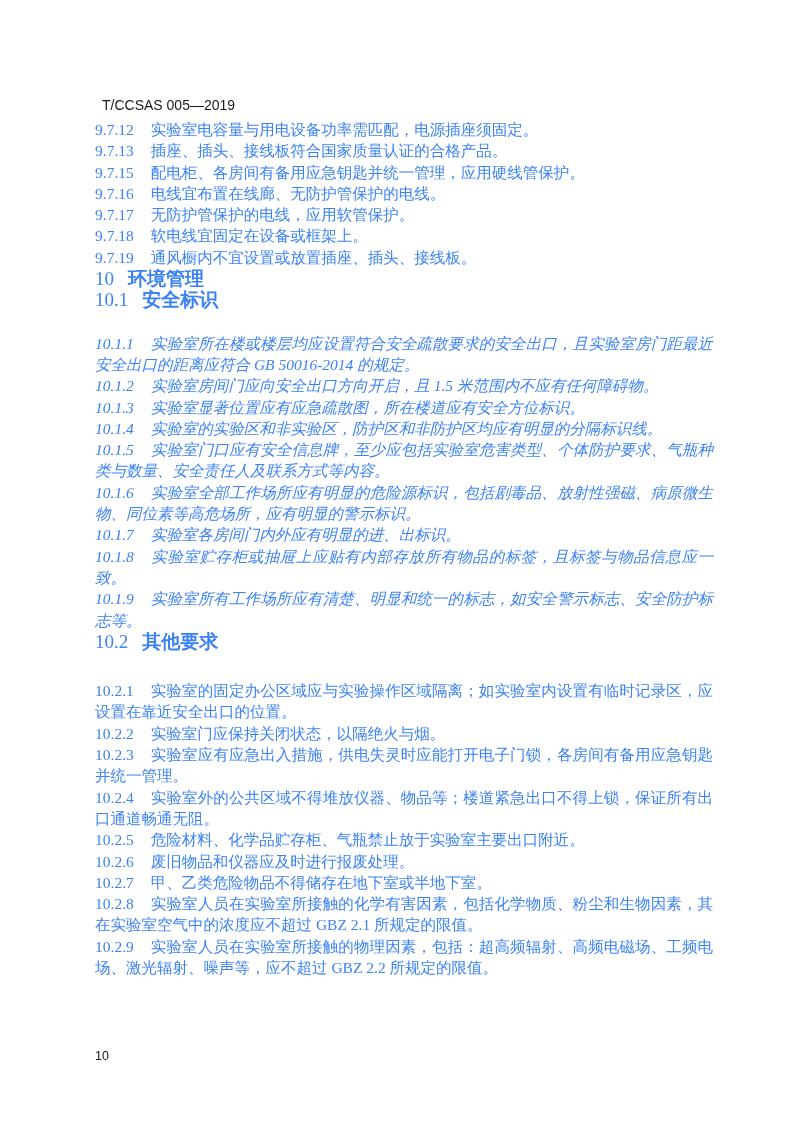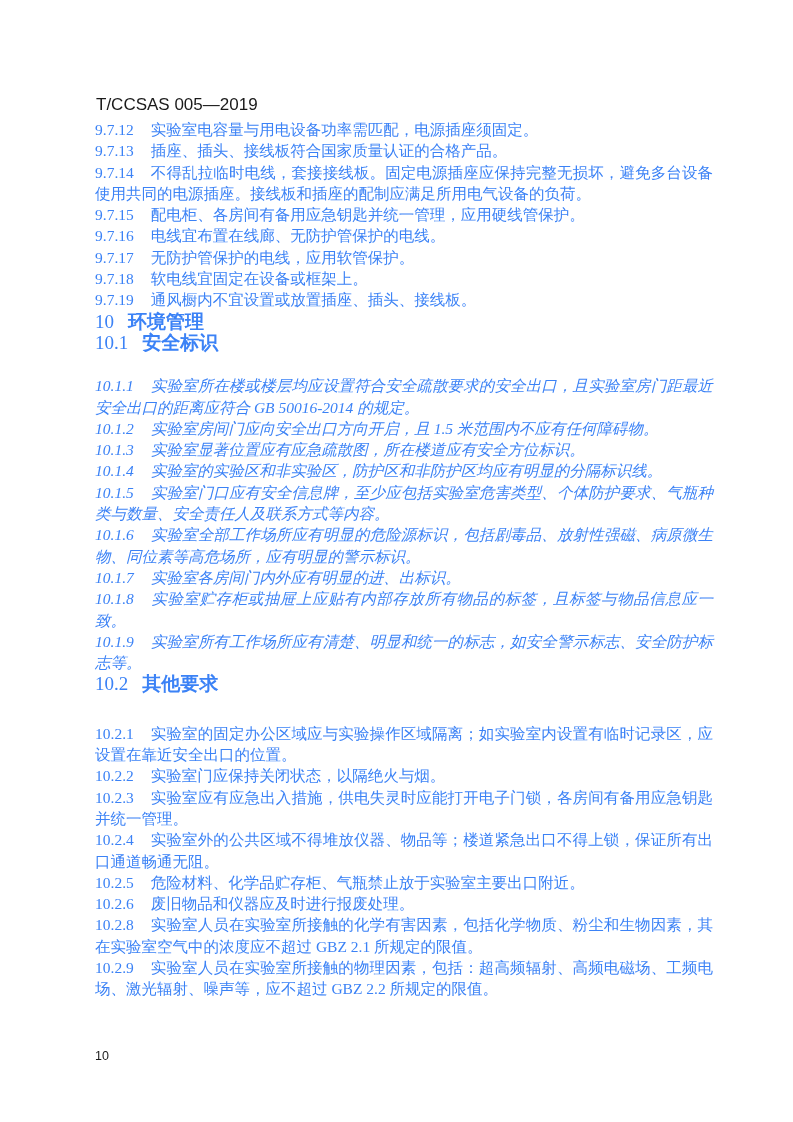--- a/index.html
+++ b/index.html
@@ -4,23 +4,23 @@
 <style>
   html,body{margin:0;padding:0;background:#ffffff;}
   .page{
     position:relative;
     width:793px;height:1122px;
     background:#ffffff;
     overflow:hidden;
     color:#000000;
   }
   .running-header{
-    position:absolute;left:96px;top:97px;
+    position:absolute;left:102px;top:97px;
     font-family:"Liberation Sans","DejaVu Sans",sans-serif;
-    font-size:17px;line-height:16px;color:#1a1a1a;
+    font-size:14px;line-height:16px;color:#1a1a1a;
   }
   .content{
     position:absolute;left:95px;top:119px;width:618px;
     font-family:"Liberation Serif","DejaVu Serif",serif;
     font-size:15.5px;line-height:21.3px;color:#3b82f6;
   }
   p.clause{
     margin:0;
     text-align:justify;
     text-justify:inter-ideograph;
@@ -52,21 +52,20 @@
 <body>
 
 <div class="page">
 
   <div class="running-header">T/CCSAS 005—2019</div>
 
   <div class="content">
 
     <p class="clause"><span class="cnum">9.7.12</span><span>实验室电容量与用电设备功率需匹配，电源插座须固定。</span></p>
     <p class="clause"><span class="cnum">9.7.13</span><span>插座、插头、接线板符合国家质量认证的合格产品。</span></p>
-    <p class="clause"><span class="cnum">9.7.14</span><span>不得乱拉临时电线，套接接线板。固定电源插座应保持完整无损坏，避免多台设备使用共同的电源插座。接线板和插座的配制应满足所用电气设备的负荷。</span></p>
     <p class="clause"><span class="cnum">9.7.15</span><span>配电柜、各房间有备用应急钥匙并统一管理，应用硬线管保护。</span></p>
     <p class="clause"><span class="cnum">9.7.16</span><span>电线宜布置在线廊、无防护管保护的电线。</span></p>
     <p class="clause"><span class="cnum">9.7.17</span><span>无防护管保护的电线，应用软管保护。</span></p>
     <p class="clause"><span class="cnum">9.7.18</span><span>软电线宜固定在设备或框架上。</span></p>
     <p class="clause"><span class="cnum">9.7.19</span><span>通风橱内不宜设置或放置插座、插头、接线板。</span></p>
 
     <p class="heading h10"><span class="hnum">10</span><span>环境管理</span></p>
 
     <p class="heading h101"><span class="hnum">10.1</span><span>安全标识</span></p>
 
@@ -84,20 +83,21 @@
 
     <p class="heading h102"><span class="hnum">10.2</span><span>其他要求</span></p>
 
     <div class="group102">
       <p class="clause"><span class="cnum">10.2.1</span><span>实验室的固定办公区域应与实验操作区域隔离；如实验室内设置有临时记录区，应设置在靠近安全出口的位置。</span></p>
       <p class="clause"><span class="cnum">10.2.2</span><span>实验室门应保持关闭状态，以隔绝火与烟。</span></p>
       <p class="clause"><span class="cnum">10.2.3</span><span>实验室应有应急出入措施，供电失灵时应能打开电子门锁，各房间有备用应急钥匙并统一管理。</span></p>
       <p class="clause"><span class="cnum">10.2.4</span><span>实验室外的公共区域不得堆放仪器、物品等；楼道紧急出口不得上锁，保证所有出口通道畅通无阻。</span></p>
       <p class="clause"><span class="cnum">10.2.5</span><span>危险材料、化学品贮存柜、气瓶禁止放于实验室主要出口附近。</span></p>
       <p class="clause"><span class="cnum">10.2.6</span><span>废旧物品和仪器应及时进行报废处理。</span></p>
+      <p class="clause"><span class="cnum">10.2.7</span><span>甲、乙类危险物品不得储存在地下室或半地下室。</span></p>
       <p class="clause"><span class="cnum">10.2.8</span><span>实验室人员在实验室所接触的化学有害因素，包括化学物质、粉尘和生物因素，其在实验室空气中的浓度应不超过 GBZ 2.1 所规定的限值。</span></p>
       <p class="clause"><span class="cnum">10.2.9</span><span>实验室人员在实验室所接触的物理因素，包括：超高频辐射、高频电磁场、工频电场、激光辐射、噪声等，应不超过 GBZ 2.2 所规定的限值。</span></p>
     </div>
 
   </div>
 
   <div class="page-number">10</div>
 
 </div>
 

